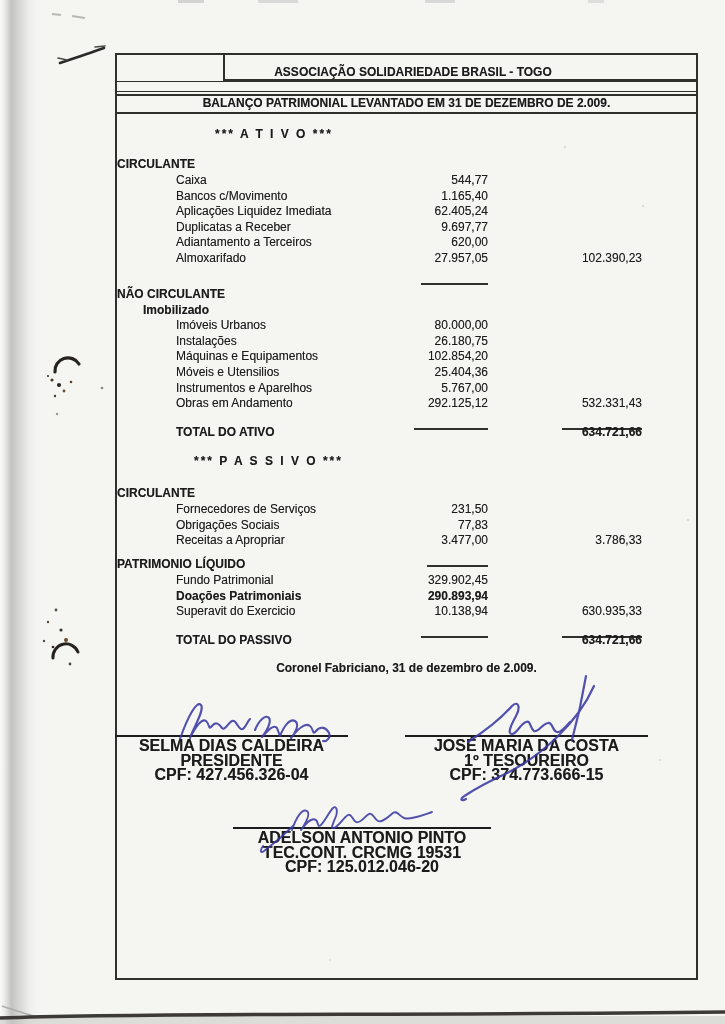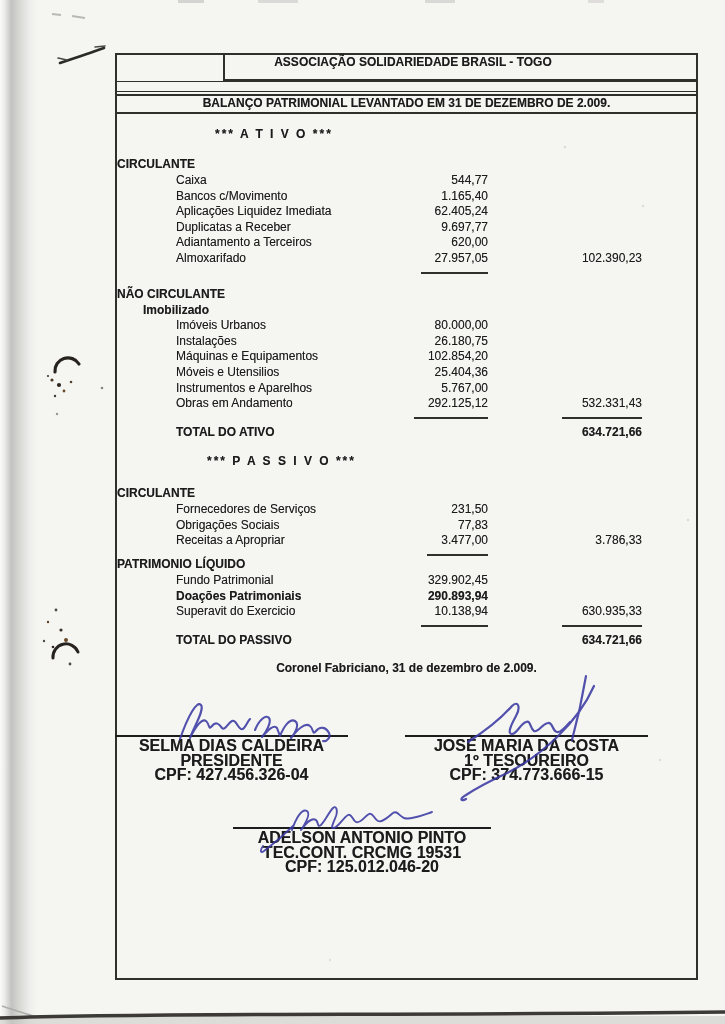--- a/index.html
+++ b/index.html
@@ -18,21 +18,21 @@
     background: linear-gradient(to right,#fbfbf9 0%,#ececea 12%,#c3c3c1 30%,#d8d8d5 52%,#eeeeec 78%,#f5f5f2 100%);
   }
   svg.overlay { position: absolute; left: 0; top: 0; pointer-events: none; }
   .doc-border {
     position: absolute; left: 115px; top: 53px; width: 583px; height: 927px;
     border: 2px solid var(--line, #2f2f2b);
   }
   .org-box {
     position: absolute; left: 223px; top: 53px; width: 475px; height: 28px;
     border: 2px solid var(--line, #2f2f2b);
-    text-align: center; font-weight: bold; padding-right: 95px; padding-top: 1px;
+    text-align: center; font-weight: bold; padding-right: 95px; padding-top: 11px;
   }
   .org-box .org-name { font-size: 12px; line-height: 12.5px; }
   .org-box .org-cnpj { font-size: 11px; line-height: 11.5px; }
   .thin-band {
     position: absolute; left: 115px; top: 81px; width: 583px; height: 11px;
     border-top: 1.5px solid var(--line, #2f2f2b);
     border-bottom: 1.5px solid var(--line, #2f2f2b);
   }
   .title-box {
     position: absolute; left: 115px; top: 94px; width: 583px; height: 20px;
@@ -42,21 +42,21 @@
   #rows { position: absolute; left: 0; top: 0; width: 725px; height: 1024px; }
   .row { position: absolute; left: 0; width: 666px; height: 16px; font-size: 12px; }
   .row .heading { position: absolute; font-weight: bold; letter-spacing: 2px; white-space: nowrap; font-size: 12px; }
   .lbl { position: absolute; white-space: nowrap; }
   .b { font-weight: bold; }
   .ind0 { left: 117px; }
   .ind1 { left: 143px; }
   .ind2 { left: 176px; }
   .v2 { position: absolute; left: 350px; width: 138px; text-align: right; }
   .v3 { position: absolute; left: 500px; width: 142px; text-align: right; }
-  .ul { display: inline-block; border-bottom: 2px solid var(--line, #2f2f2b); padding-bottom: 7px; }
+  .ul { display: inline-block; border-bottom: 2px solid var(--line, #2f2f2b); padding-bottom: 18px; }
   .pad2 { padding-left: 14px; }
   .pad3 { padding-left: 20px; }
   .date-line {
     position: absolute; left: 115px; top: 661px; width: 583px;
     text-align: center; font-weight: bold; font-size: 12px;
   }
   .sig { position: absolute; text-align: center; font-weight: bold; font-size: 16px; line-height: 14.6px; }
   .sig .sig-line { border-top: 2px solid #1c1c1c; margin-bottom: 2px; }
   .ink g { stroke: var(--ink, #3b3aa3); fill: none; stroke-linecap: round; stroke-linejoin: round; opacity: .88; }
 </style>
@@ -191,21 +191,21 @@
       <div class="row" style="top: 396.2px;">
         <span class="lbl ind2">Obras em Andamento</span>
         <div class="v2"><span class="ul pad2">292.125,12</span></div>
         <div class="v3"><span class="ul pad3">532.331,43</span></div>
       </div>
       <div class="row" style="top: 425px;">
         <span class="lbl b ind2">TOTAL DO ATIVO</span>
         <div class="v3 b"><span>634.721,66</span></div>
       </div>
       <div class="row" style="top: 454px;">
-        <span class="heading" style="left: 207px;">*** P A S S I V O ***</span>
+        <span class="heading" style="left: 194px;">*** P A S S I V O ***</span>
       </div>
       <div class="row" style="top: 486px;">
         <span class="lbl b ind0">CIRCULANTE</span>
       </div>
       <div class="row" style="top: 502px;">
         <span class="lbl ind2">Fornecedores de Serviços</span>
         <div class="v2"><span>231,50</span></div>
       </div>
       <div class="row" style="top: 517.6px;">
         <span class="lbl ind2">Obrigações Sociais</span>

